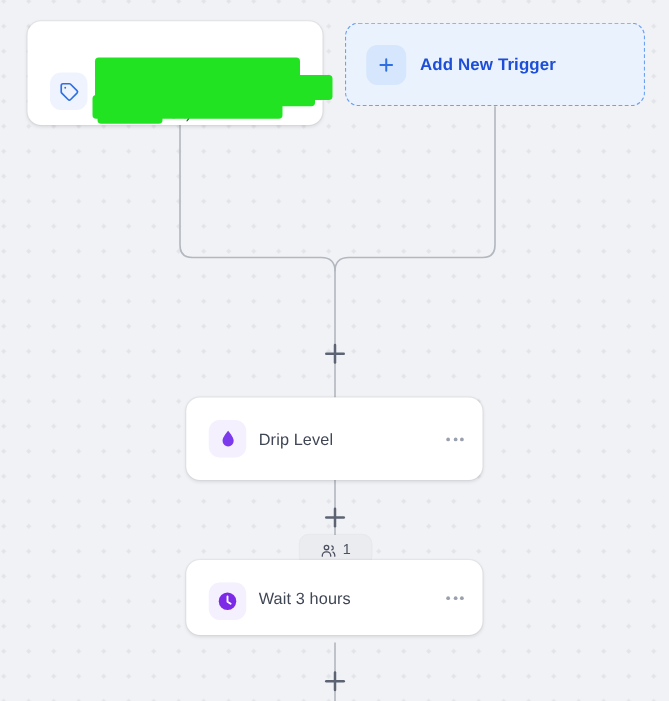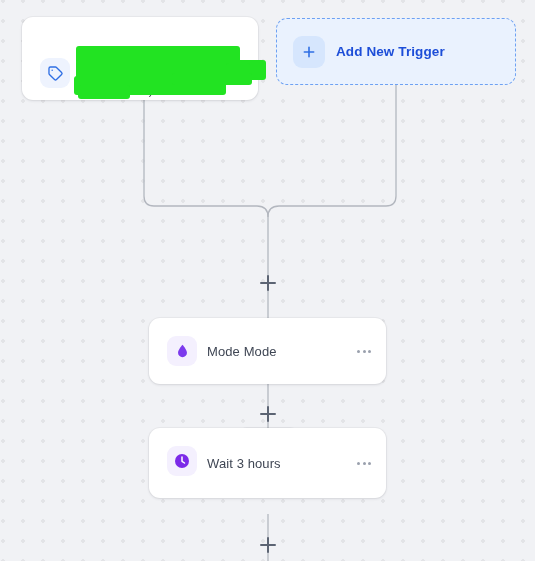--- a/index.html
+++ b/index.html
@@ -130,21 +130,21 @@
     display: flex;
     align-items: center;
     font-size: 13.5px;
     font-weight: bold;
     color: #1d4ed8;
     letter-spacing: .1px;
   }
 
   
   #drip-card  { left: 149px; top: 318px; width: 237px; height: 66px; }
-  #wait-card  { left: 149px; top: 428px; width: 237px; height: 70px; padding-left: 38px; }
+  #wait-card  { left: 149px; top: 448px; width: 237px; height: 60px; padding-left: 38px; }
 
   .action-icon-tile {
     left: 18px;
     top: 18px;
     width: 30px;
     height: 30px;
     background: #f4f0fe;
   }
 
   .action-label {
@@ -283,21 +283,21 @@
   <div class="plus-handle" id="plus-1"></div>
   <div class="plus-handle" id="plus-2"></div>
   <div class="plus-handle" id="plus-3"></div>
 
   <div class="card" id="drip-card">
     <div class="icon-tile action-icon-tile">
       <svg width="17" height="17" viewBox="0 0 24 24" fill="#7c3aed">
         <path d="M12 2.3s6.3 7 6.3 11.3A6.3 6.3 0 0 1 12 20a6.3 6.3 0 0 1-6.3-6.4C5.7 9.3 12 2.3 12 2.3Z"></path>
       </svg>
     </div>
-    <div class="action-label">Mode Mode</div>
+    <div class="action-label">Drip Level</div>
     <div class="dots-menu">
       <b></b>
         <b></b>
         <b></b>
     </div>
   </div>
 
   <div id="contact-badge">
     <svg width="13" height="13" viewBox="0 0 24 24" fill="none" stroke="#4b5160" stroke-width="1.9" stroke-linecap="round" stroke-linejoin="round">
       <circle cx="9.6" cy="7.4" r="3.3"></circle>

